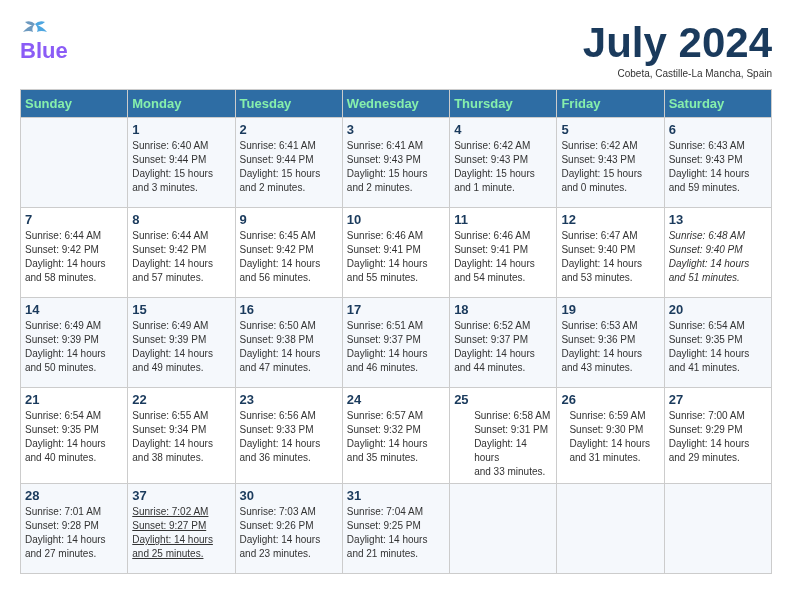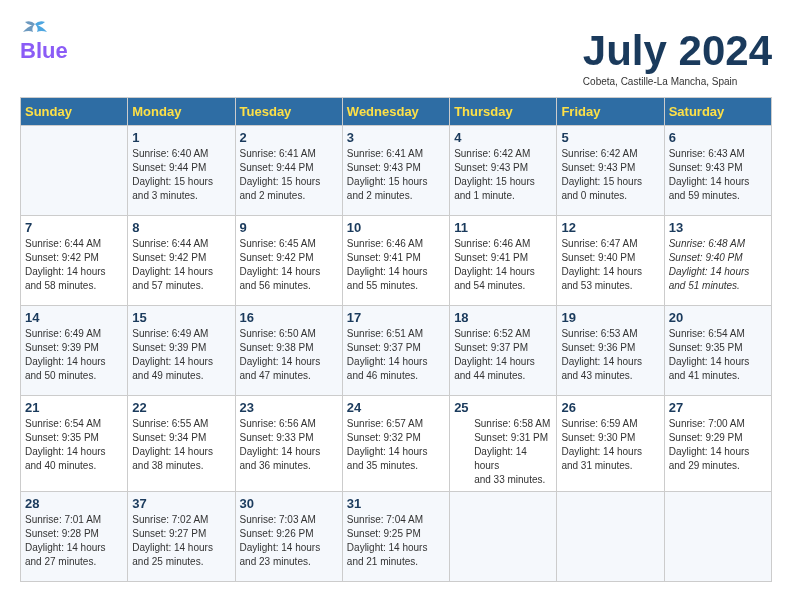--- a/index.html
+++ b/index.html
@@ -15,41 +15,41 @@
       justify-content: space-between;
       align-items: flex-start;
       margin-bottom: 10px;
     }
     .logo {
       display: flex;
       flex-direction: column;
       align-items: flex-start;
     }
     .title-block {
-      margin-top: 8px;
+      text-align: right;
     }
     .month-title {
       font-size: 42px;
       font-weight: bold;
       color: #1a3a5c;
       line-height: 1.1;
     }
     .location-title {
       font-size: 10px;
       color: #333;
       margin-top: 2px;
     }
     table {
       width: 100%;
       border-collapse: collapse;
       table-layout: fixed;
     }
     thead tr th {
       background-color: #2e6da4;
-      color: #fde047;
+      color: #86efac;
       font-size: 13px;
       font-weight: bold;
       padding: 6px 4px;
       text-align: left;
       border: 1px solid #ccc;
     }
     tbody tr td {
       vertical-align: top;
       border: 1px solid #ccc;
       padding: 4px 4px;
@@ -288,21 +288,21 @@
         </td>
         <td>
           <span class="day-number">25</span>
           <div class="day-info" style="white-space: pre-line; margin-left: 20px;">Sunrise: 6:58 AM
 Sunset: 9:31 PM
 Daylight: 14 hours
 and 33 minutes.</div>
         </td>
         <td>
           <span class="day-number">26</span>
-          <div class="day-info" style="white-space: pre-line;">Sunrise: 6:59 AM
+          <div class="day-info" style="white-space: pre-line; margin-left: 8px;">Sunrise: 6:59 AM
 Sunset: 9:30 PM
 Daylight: 14 hours
 and 31 minutes.</div>
         </td>
         <td>
           <span class="day-number">27</span>
           <div class="day-info" style="white-space: pre-line;">Sunrise: 7:00 AM
 Sunset: 9:29 PM
 Daylight: 14 hours
 and 29 minutes.</div>
@@ -311,21 +311,21 @@
       <tr>
         <td>
           <span class="day-number">28</span>
           <div class="day-info" style="white-space: pre-line;">Sunrise: 7:01 AM
 Sunset: 9:28 PM
 Daylight: 14 hours
 and 27 minutes.</div>
         </td>
         <td>
           <span class="day-number">37</span>
-          <div class="day-info" style="white-space: pre-line;">Sunrise: 7:02 AM
+          <div class="day-info" style="white-space: pre-line; text-decoration: underline;">Sunrise: 7:02 AM
 Sunset: 9:27 PM
 Daylight: 14 hours
 and 25 minutes.</div>
         </td>
         <td>
           <span class="day-number">30</span>
           <div class="day-info" style="white-space: pre-line;">Sunrise: 7:03 AM
 Sunset: 9:26 PM
 Daylight: 14 hours
 and 23 minutes.</div>

